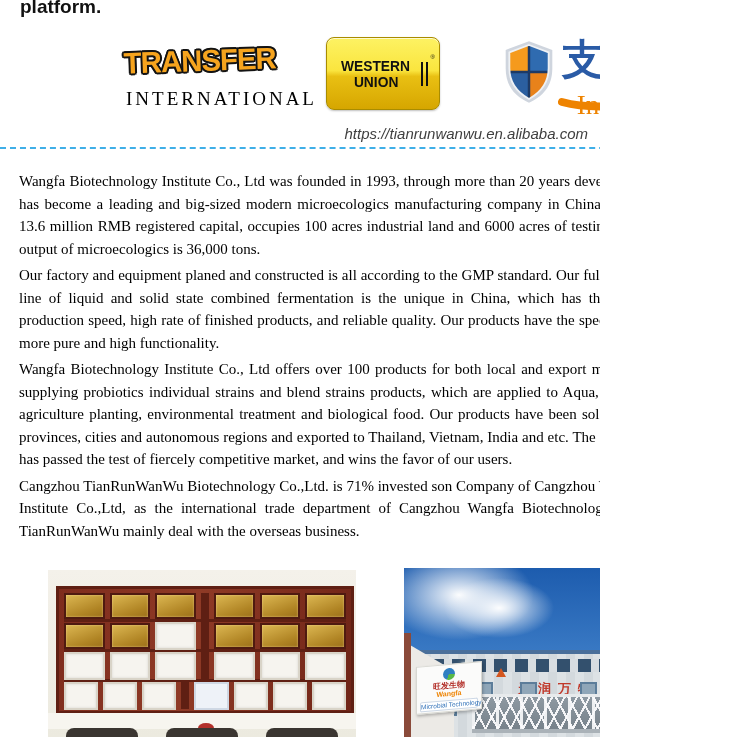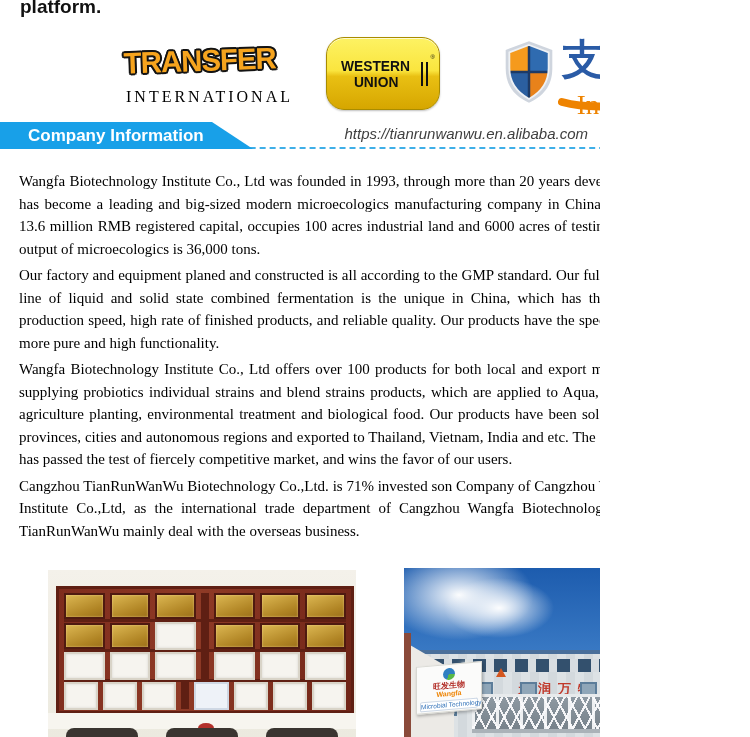--- a/index.html
+++ b/index.html
@@ -12,23 +12,23 @@
   
   .bank-logo{position:absolute;left:40px;top:42px;width:218px;height:66px;}
   .bank-box{position:absolute;left:0;top:12px;width:94px;height:36px;background:#2f6627;
             border:2px solid #000;border-radius:3px;display:flex;align-items:center;justify-content:center;}
   .bank-box span{color:#fff;font-weight:bold;font-size:26px;letter-spacing:2px;transform:scaleX(.95);}
   .transfer-text{position:absolute;left:82px;top:2px;font-weight:bold;font-size:30px;letter-spacing:-1px;
             color:#f6a41e;transform:rotate(-2deg) scaleX(.98);
             text-shadow:2px 0 #131313,-2px 0 #131313,0 2px #131313,0 -2px #131313,
             1.5px 1.5px #131313,-1.5px 1.5px #131313,1.5px -1.5px #131313,-1.5px -1.5px #131313;}
   .intl-text{position:absolute;left:86px;top:46px;width:132px;text-align:center;
-            font-family:"Liberation Serif",serif;font-size:16px;letter-spacing:3px;color:#000;}
-
-  .wu-logo{position:absolute;left:326px;top:37px;width:112px;height:71px;border-radius:18px;
+            font-family:"Liberation Serif",serif;font-size:19px;letter-spacing:3px;color:#000;}
+
+  .wu-logo{position:absolute;left:326px;top:37px;width:112px;height:71px;border-radius:8px;
            background:linear-gradient(#fdf263 0%,#fae53e 46%,#e9c013 54%,#d6a600 100%);
            border:1px solid #a98c00;box-shadow:inset 0 1px 0 rgba(255,255,255,.7),0 1px 2px rgba(0,0,0,.25);
            display:flex;align-items:center;justify-content:center;}
   .wu-lines{color:#111;font-weight:bold;font-size:15px;line-height:16px;transform:scaleX(.92);}
   .wu-lines .wu-l2{margin-left:14px;}
   .wu-bars{display:flex;align-items:center;margin-left:5px;height:32px;position:relative;}
   .wu-bars i{display:block;width:2px;height:24px;background:#111;margin-left:3px;}
   .wu-reg{position:absolute;top:-4px;right:-7px;font-size:6px;color:#111;font-style:normal;}
 
   .alipay-logo{position:absolute;left:500px;top:26px;width:218px;height:88px;margin-top:10px;}
@@ -160,23 +160,20 @@
       <path d="M22 4 L38 10 V23 C38 36 31 43 22 48 C13 43 6 36 6 23 V10 Z" fill="none" stroke="#eef1f5" stroke-width="1.5"></path>
     </svg>
     <div class="ali-cn">支付宝</div>
     <svg class="ali-swoosh" width="158" height="30" viewBox="0 0 158 30">
       <path d="M4 20 C 45 31 115 20 152 3" stroke="#ee8300" stroke-width="8" fill="none" stroke-linecap="round"></path>
     </svg>
     <div class="ali-domain">India.com</div>
   </div>
 
   <div class="dashed-line"></div>
-  <div class="banner">
-    <span>Company Information</span>
-  </div>
   <div class="store-url">https://tianrunwanwu.en.alibaba.com</div>
 
   <div class="body-text" id="paragraphs">
       <p>Wangfa Biotechnology Institute Co., Ltd was founded in 1993, through more than 20 years development, the company has become a leading and big-sized modern microecologics manufacturing company in China. The company has of 13.6 million RMB registered capital, occupies 100 acres industrial land and 6000 acres of testing grounds, our annual output of microecologics is 36,000 tons.</p>
       <p>Our factory and equipment planed and constructed is all according to the GMP standard. Our full-automatic production line of liquid and solid state combined fermentation is the unique in China, which has the specialties of quick production speed, high rate of finished products, and reliable quality. Our products have the specialties of more active, more pure and high functionality.</p>
       <p>Wangfa Biotechnology Institute Co., Ltd offers over 100 products for both local and export markets, specializing in supplying probiotics individual strains and blend strains products, which are applied to Aqua, livestock and poultry, agriculture planting, environmental treatment and biological food. Our products have been sold to more than twenty provinces, cities and autonomous regions and exported to Thailand, Vietnam, India and etc. The quality of our products has passed the test of fiercely competitive market, and wins the favor of our users.</p>
       <p>Cangzhou TianRunWanWu Biotechnology Co.,Ltd. is 71% invested son Company of Cangzhou Wangfa Biotechnology Institute Co.,Ltd, as the international trade department of Cangzhou Wangfa Biotechnology Institute Co., Ltd., TianRunWanWu mainly deal with the overseas business.</p>
     </div>
 
   <div class="photo awards-photo">

